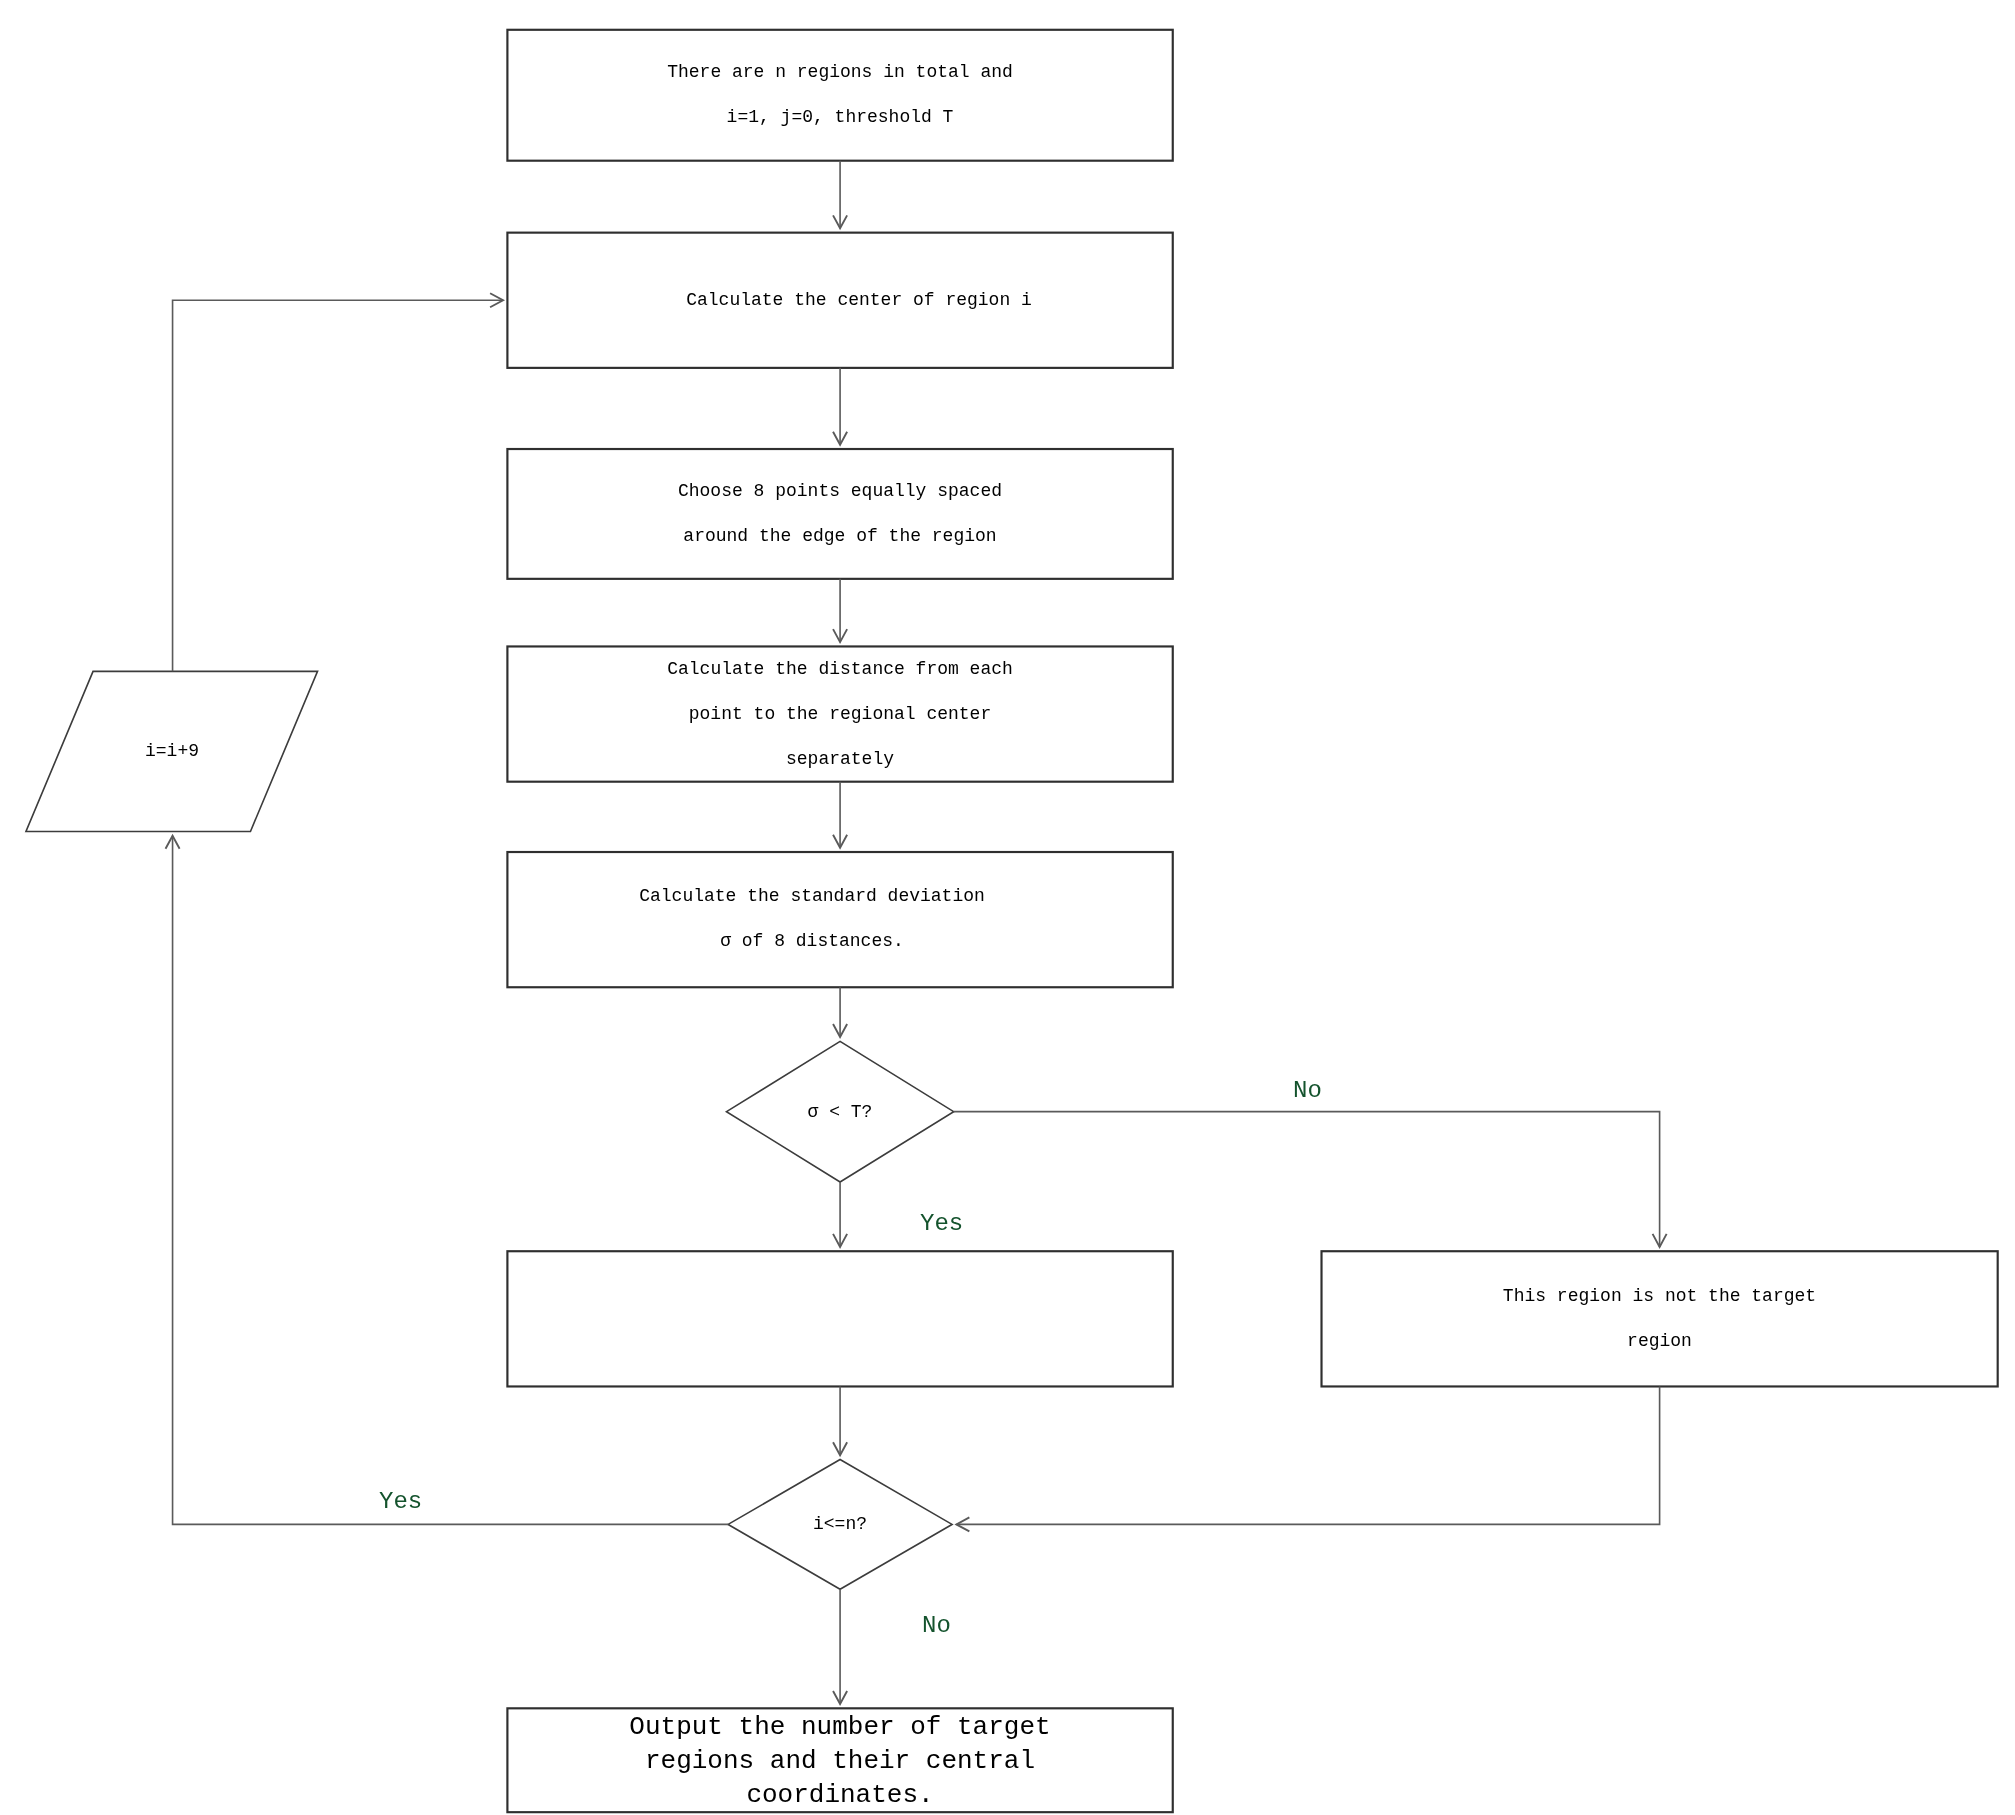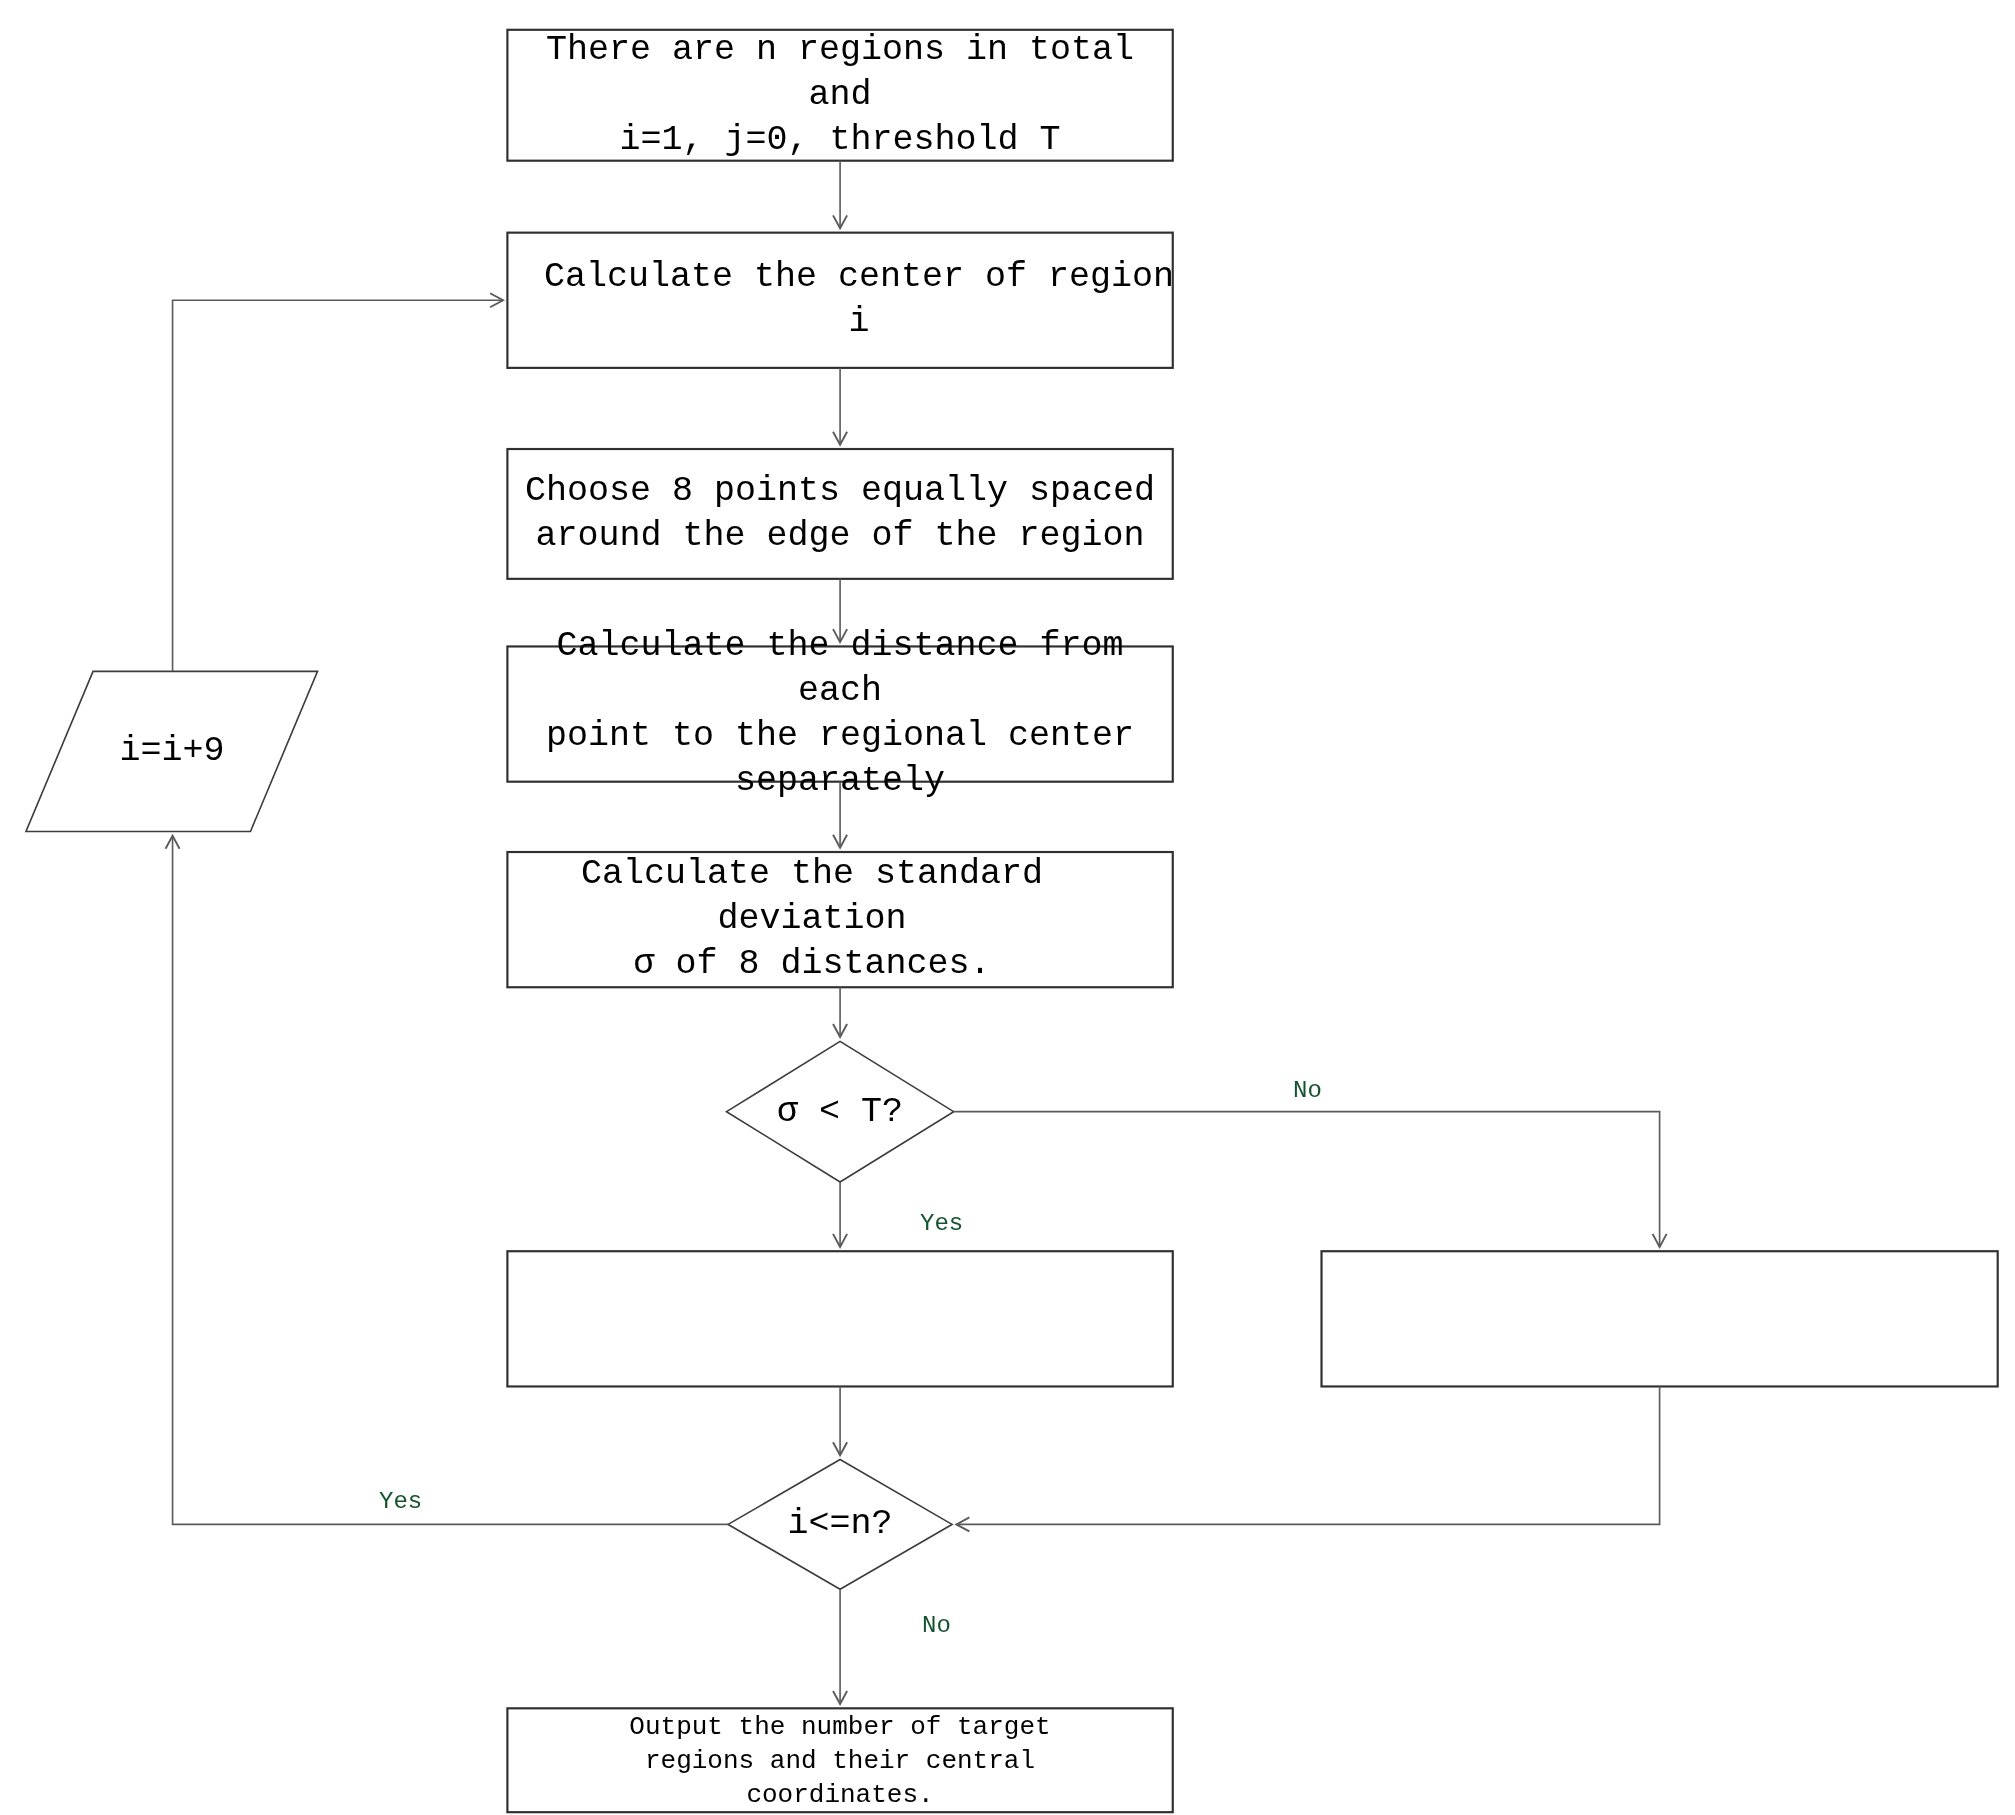--- a/index.html
+++ b/index.html
@@ -12,21 +12,21 @@
     color: #000000;
   }
   .canvas svg { position: absolute; left: 0; top: 0; }
   .node-text {
     position: absolute;
     display: flex;
     align-items: center;
     justify-content: center;
     text-align: center;
     white-space: pre-line;
-    font-size: 35px;
+    font-size: 18px;
     line-height: 45px;
     color: #000000;
   }
   .node-text.tight { font-size: 26px; line-height: 34px; }
   .edge-label {
     position: absolute;
     font-size: 24px;
     line-height: 26px;
     color: #14532d;
     white-space: pre;
@@ -76,20 +76,22 @@
 i=1,  j=0,  threshold T</div>
   <div class="node-text" style="left:537px; top:238px; width:644px; height:124px;">Calculate the center of region i</div>
   <div class="node-text" style="left:518px; top:454px; width:644px; height:119px;">Choose 8 points equally spaced
 around the edge of the region</div>
   <div class="node-text" style="left:518px; top:652px; width:644px; height:124px;">Calculate the distance from each
 point to the regional center
 separately</div>
   <div class="node-text" style="left:490px; top:857px; width:644px; height:124px;">Calculate the standard deviation
 σ  of 8 distances.</div>
   <div class="node-text" style="left:732px; top:1085px; width:216px; height:54px;">σ &lt; T?</div>
+  <div class="node-text" style="left:1332px; top:1257px; width:655px; height:124px;">This region is not the target
+region</div>
   <div class="node-text" style="left:53px; top:727px; width:238px; height:49px;">i=i+9</div>
   <div class="node-text" style="left:732px; top:1497px; width:216px; height:54px;">i&lt;=n?</div>
   <div class="node-text tight" style="left:518px; top:1712px; width:644px; height:97px;font-family:Liberation Mono, monospace;">Output the number of target
 regions and their central
 coordinates.</div>
 
   <div class="edge-label" style="left:920px; top:1211px;">Yes</div>
   <div class="edge-label" style="left:1293px; top:1078px;">No</div>
   <div class="edge-label" style="left:379px; top:1489px;">Yes</div>
   <div class="edge-label" style="left:922px; top:1613px;">No</div>

